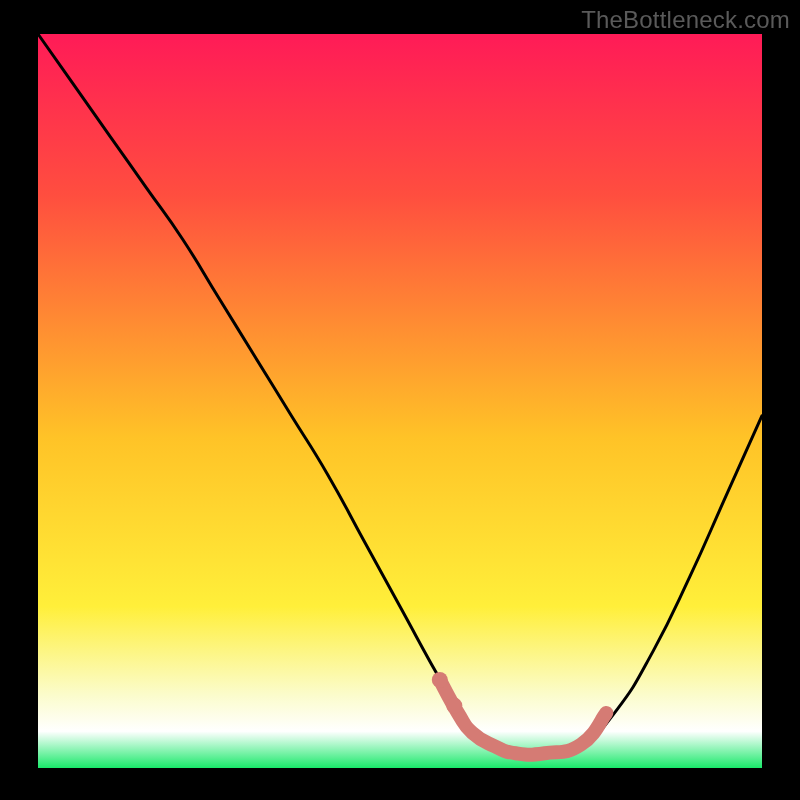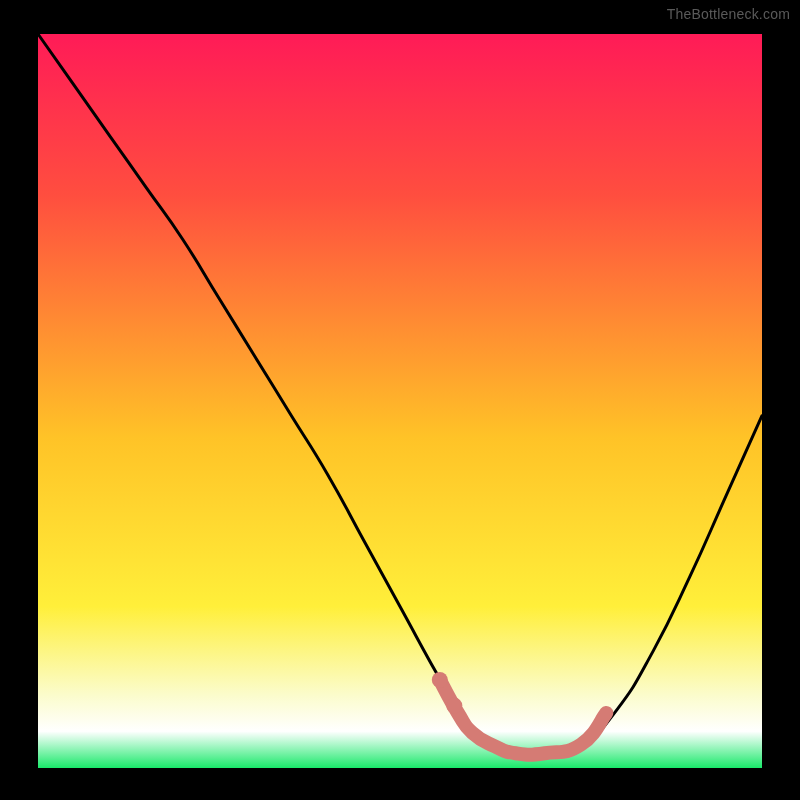--- a/index.html
+++ b/index.html
@@ -15,21 +15,21 @@
     position: relative;
     width: 800px;
     height: 800px;
     background: #000;
   }
   .attribution {
     position: absolute;
     top: 6px;
     right: 10px;
     color: #5a5a5a;
-    font-size: 14px;
+    font-size: 24px;
     font-weight: 500;
     letter-spacing: 0.2px;
     z-index: 30;
   }
   svg {
     position: absolute;
     left: 0;
     top: 0;
   }
 </style>

